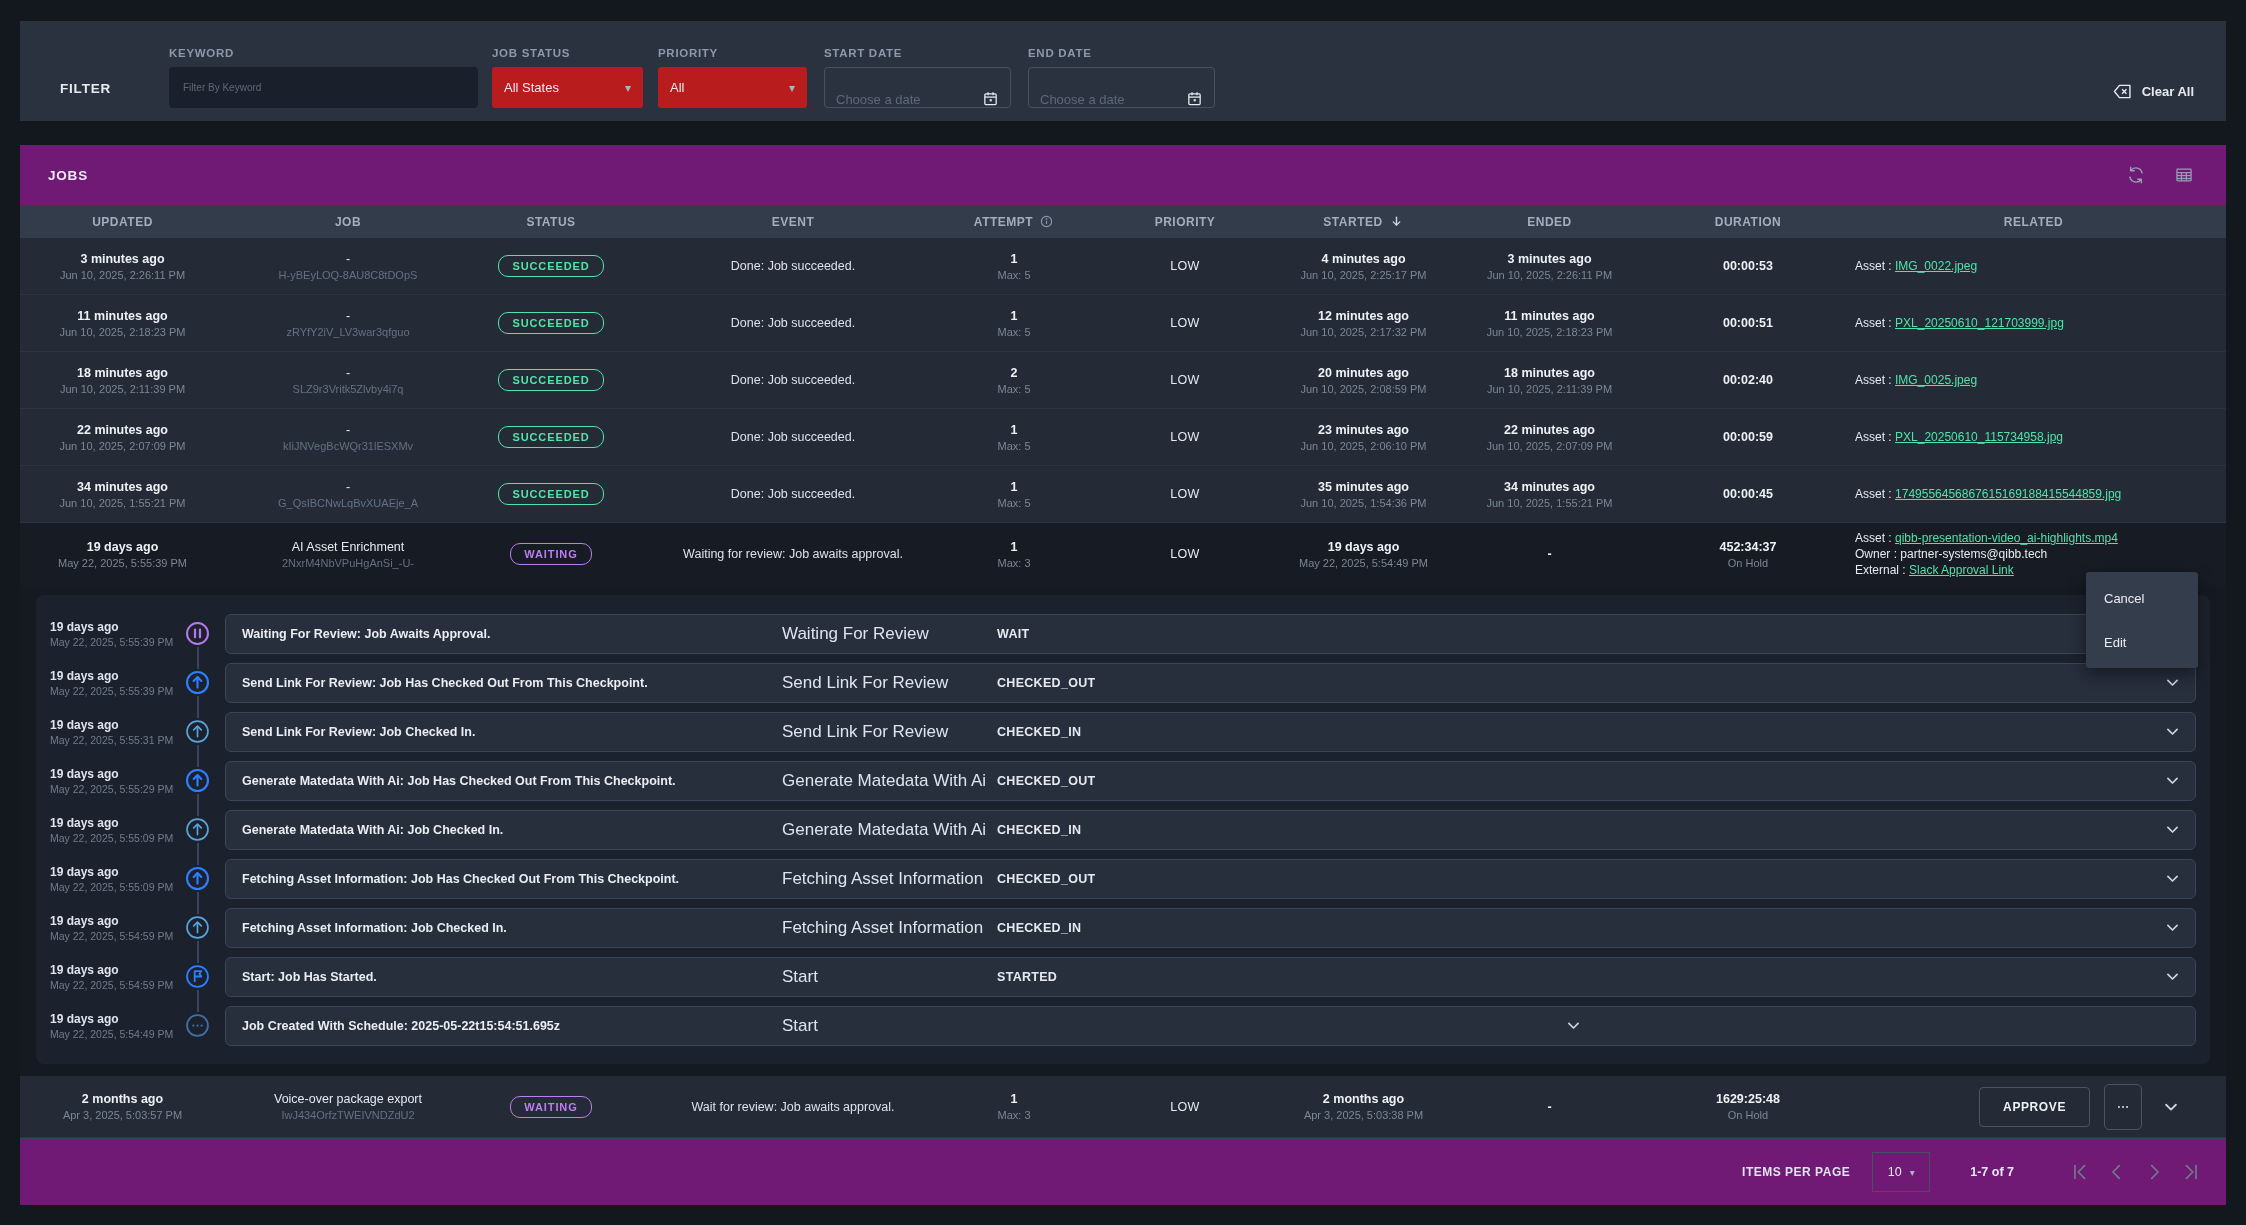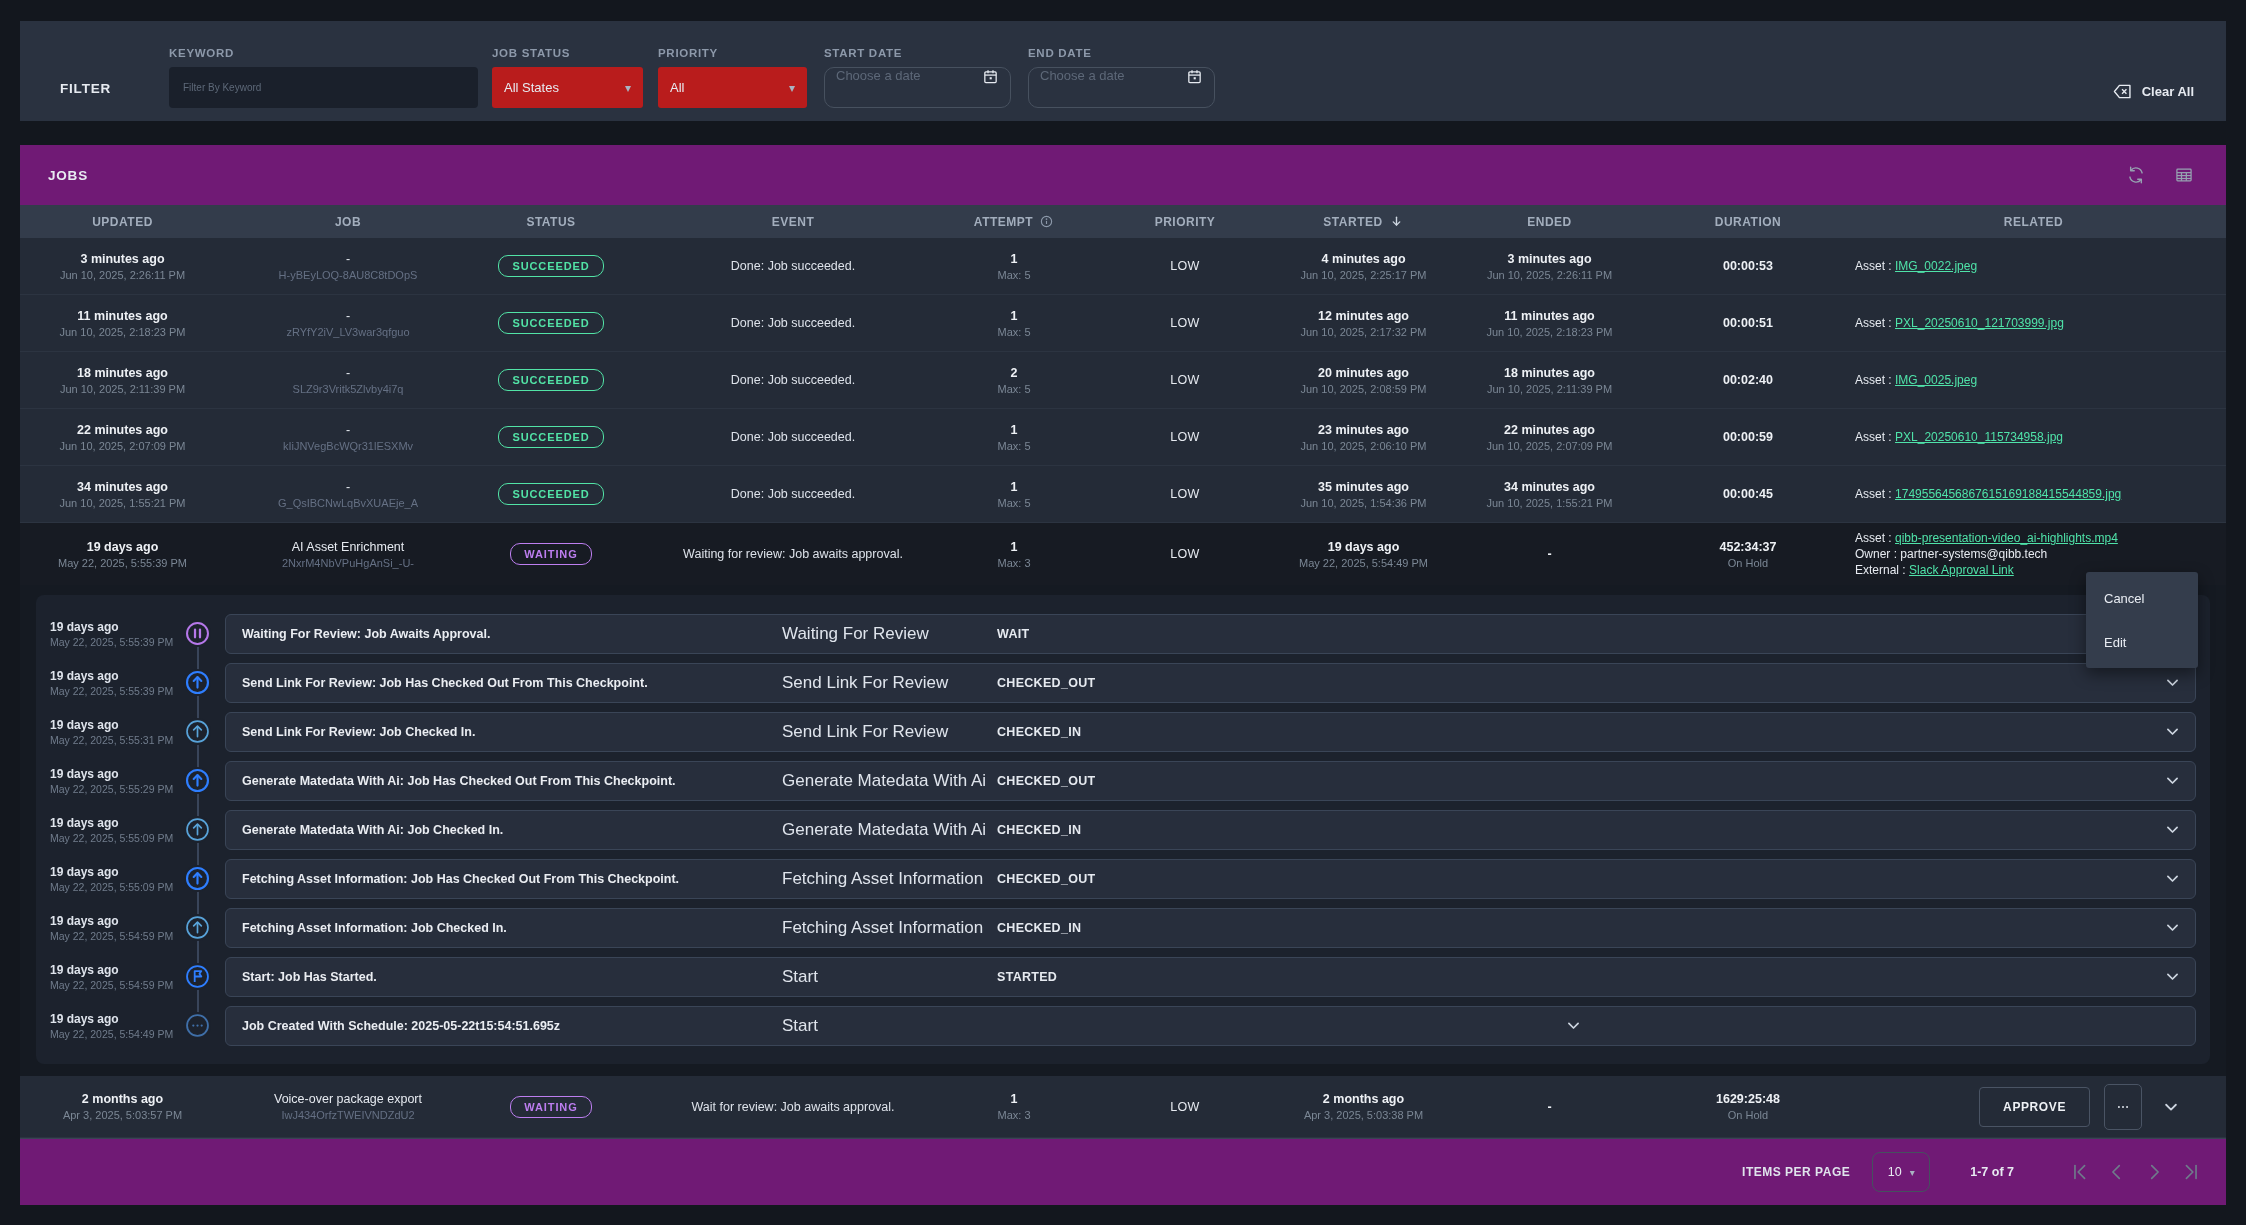--- a/index.html
+++ b/index.html
@@ -20,21 +20,21 @@
   .fg label { display:block; font-size:11.5px; font-weight:bold; letter-spacing:.7px; color:#8d99aa; margin-bottom:8px; }
   .fg-keyword { left:149px; width:309px; }
   .fg-status  { left:472px; width:151px; }
   .fg-priority{ left:638px; width:149px; }
   .fg-start   { left:804px; width:187px; }
   .fg-end     { left:1008px; width:187px; }
   .keyword-input { width:100%; height:41px; background:#1a202b; border:none; border-radius:4px; color:#e7ebf1; padding:0 14px; font-size:10px; font-family:inherit; outline:none; }
   .keyword-input::placeholder { color:#5d6878; }
   .select-box { height:41px; background:#b91c1c; border-radius:3px; display:flex; align-items:center; justify-content:space-between; padding:0 12px; font-size:13px; cursor:pointer; }
   .select-box .caret { color:#a9b3c2; font-size:12px; }
-  .date-box { height:41px; border:1px solid #47515f; border-radius:10px; display:flex; align-items:flex-start; justify-content:space-between; padding:0 11px; cursor:pointer; background:transparent; }
+  .date-box { height:41px; border:1px solid #47515f; border-radius:4px; display:flex; align-items:flex-end; justify-content:space-between; padding:0 11px; cursor:pointer; background:transparent; }
   .date-box .ph { font-size:13px; color:#5d6878; }
   .date-box .cal { color:#e7ebf1; }
   .clear-all { position:absolute; right:32px; top:60px; display:flex; align-items:center; gap:9px; font-size:13px; font-weight:bold; cursor:pointer; }
 
   
   .jobs-panel { position:absolute; left:20px; top:145px; width:2206px; height:1060px; background:#701a75; display:flex; flex-direction:column; }
   .jobs-header { height:60px; display:flex; align-items:center; justify-content:space-between; padding:0 32px 0 28px; }
   .jobs-title { font-size:13.5px; font-weight:bold; letter-spacing:.8px; }
   .jobs-header-icons { display:flex; align-items:center; gap:28px; color:#96a1b1; }
   .jobs-header-icons span { cursor:pointer; }
@@ -83,21 +83,21 @@
   .tl-icon.created { color:#3f6fa8; }
   .tl-card { flex:1; margin-left:14px; margin-right:14px; height:40px; background:#272e3c; border:1px solid #3a4557; border-radius:6px; display:grid; grid-template-columns:540px 215px 1fr 46px; align-items:center; padding-left:16px; cursor:pointer; }
   .tl-title { font-size:12.5px; font-weight:bold; color:#eaedf2; white-space:nowrap; overflow:hidden; }
   .tl-task { font-size:17px; color:#dfe4ec; }
   .tl-state { font-size:12.5px; font-weight:bold; color:#e6eaf0; letter-spacing:.3px; }
   .tl-chevron { justify-self:center; color:#cdd5e0; }
 
   
   .pagination-bar { flex:1; border-top:1px solid #3a4454; display:flex; align-items:center; justify-content:flex-end; padding-right:24px; }
   .ipp-label { font-size:12px; font-weight:bold; letter-spacing:.5px; color:#dfe4ec; }
-  .ipp-select { margin-left:22px; width:58px; height:40px; border:1px solid #46505f; border-radius:8px; display:flex; align-items:center; justify-content:center; gap:8px; font-size:12.5px; cursor:pointer; }
+  .ipp-select { margin-left:22px; width:58px; height:40px; border:1px solid #46505f; border-radius:0; display:flex; align-items:center; justify-content:center; gap:8px; font-size:12.5px; cursor:pointer; }
   .ipp-select .caret { color:#a9b3c2; font-size:10px; }
   .range { margin-left:40px; font-size:12.5px; font-weight:bold; }
   .pager { margin-left:55px; display:flex; align-items:center; gap:15px; color:#6f7b8b; }
   .pager span { cursor:pointer; display:inline-flex; }
 
   
   .context-menu { position:absolute; left:2086px; top:572px; width:112px; background:#343d4c; border-radius:3px; box-shadow:0 6px 16px rgba(0,0,0,.45); z-index:20; padding:4px 0; }
   .menu-item { height:44px; display:flex; align-items:center; padding-left:18px; font-size:13px; color:#e9edf3; cursor:pointer; }
 </style>
 </head>

